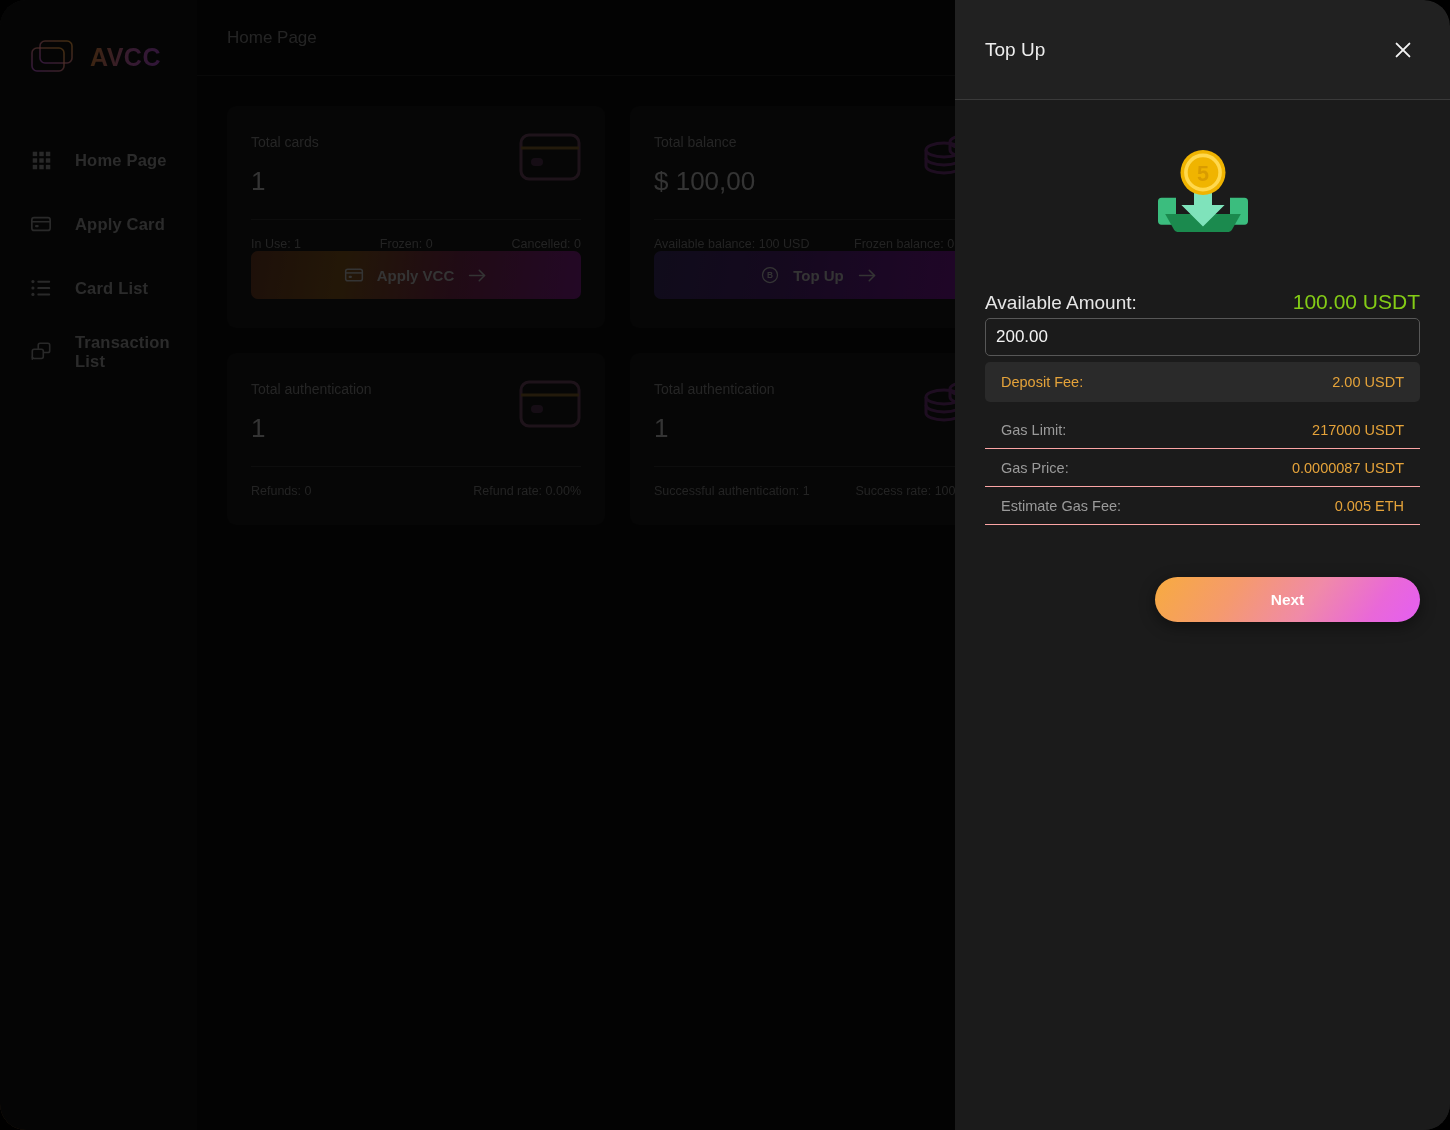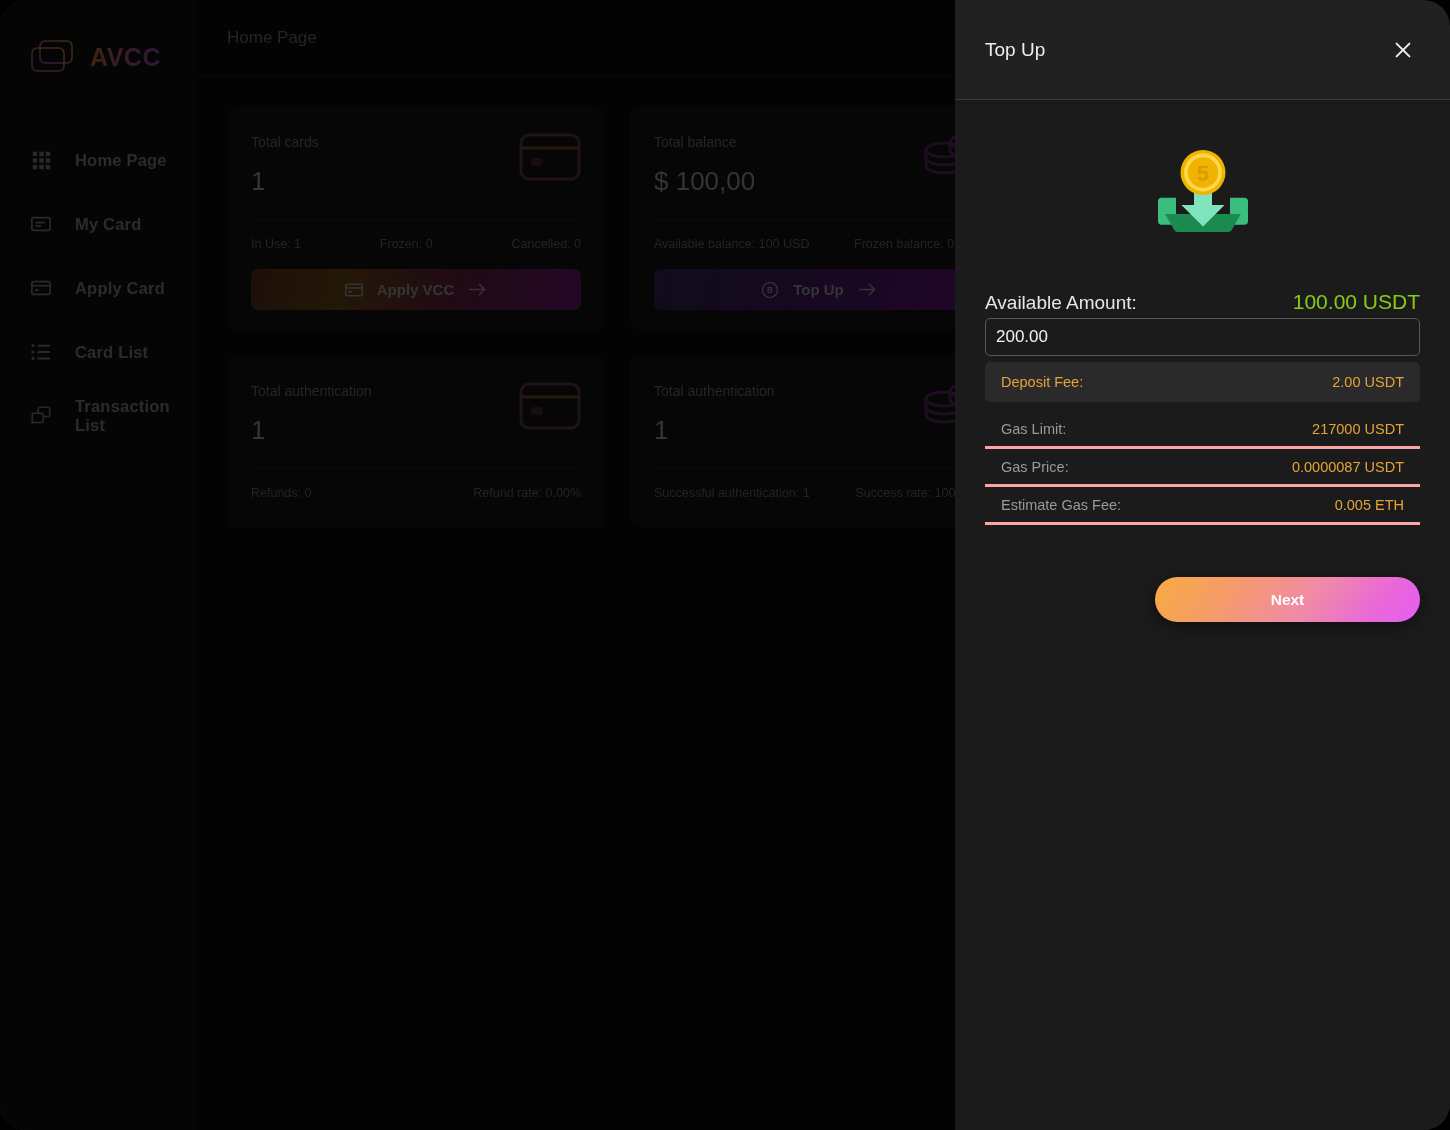--- a/index.html
+++ b/index.html
@@ -142,22 +142,21 @@
   .stat-divider { border-top: 1px solid #1d1d1d; margin: 22px 0 0 0; }
   .stat-meta {
     display: flex;
     justify-content: space-between;
     font-size: 12.5px;
     color: #4a4a4a;
     padding-top: 17px;
   }
 
   .cta {
-    margin-top: 18px;
-    height: 41px;
+    height: 48px;
     border-radius: 7px;
     display: flex;
     align-items: center;
     justify-content: center;
     gap: 13px;
     font-size: 15px;
     font-weight: bold;
     color: #6e6e6e;
     cursor: pointer;
     border: none;
@@ -254,21 +253,21 @@
   }
 
   .fee-list { margin-top: 6px; }
   .fee-row {
     display: flex;
     align-items: center;
     justify-content: space-between;
     height: 38px;
     padding: 0 16px;
     font-size: 14.5px;
-    border-bottom: 3px solid #fca5a5;
+    border-bottom: 1px solid #fca5a5;
   }
   .fee-row.highlight {
     background: #2a2a2a;
     border-radius: 5px;
     border-bottom: none;
     margin-bottom: 9px;
     height: 40px;
   }
   .fee-row.highlight .fee-label { color: #e5a33a; }
   .fee-label { color: #9a9a9a; }
@@ -333,30 +332,20 @@
                 <rect x="9.5" y="9.5" width="5" height="5"></rect>
                 <rect x="17" y="9.5" width="5" height="5"></rect>
               <rect x="2" y="17" width="5" height="5"></rect>
                 <rect x="9.5" y="17" width="5" height="5"></rect>
                 <rect x="17" y="17" width="5" height="5"></rect>
             </svg>
           </span>
           <span class="nav-label">Home Page</span>
         </div>
 
-        <div class="nav-item">
-          <span class="nav-icon">
-            <svg viewBox="0 0 24 24" width="22" height="22" fill="none" stroke="currentColor" stroke-width="1.8">
-              <rect x="2" y="5" width="20" height="14" rx="2.5"></rect>
-              <line x1="6" y1="10.5" x2="16" y2="10.5" stroke-width="2"></line>
-              <line x1="6" y1="14" x2="12" y2="14" stroke-width="2"></line>
-            </svg>
-          </span>
-          <span class="nav-label">My Card</span>
-        </div>
 
         <div class="nav-item">
           <span class="nav-icon">
             <svg viewBox="0 0 24 24" width="22" height="22" fill="none" stroke="currentColor" stroke-width="1.8">
               <rect x="2" y="5" width="20" height="14" rx="2.5"></rect>
               <line x1="2" y1="9.5" x2="22" y2="9.5"></line>
               <rect x="5.5" y="13" width="4" height="2.6" rx="1.3" fill="currentColor" stroke="none"></rect>
             </svg>
           </span>
           <span class="nav-label">Apply Card</span>

